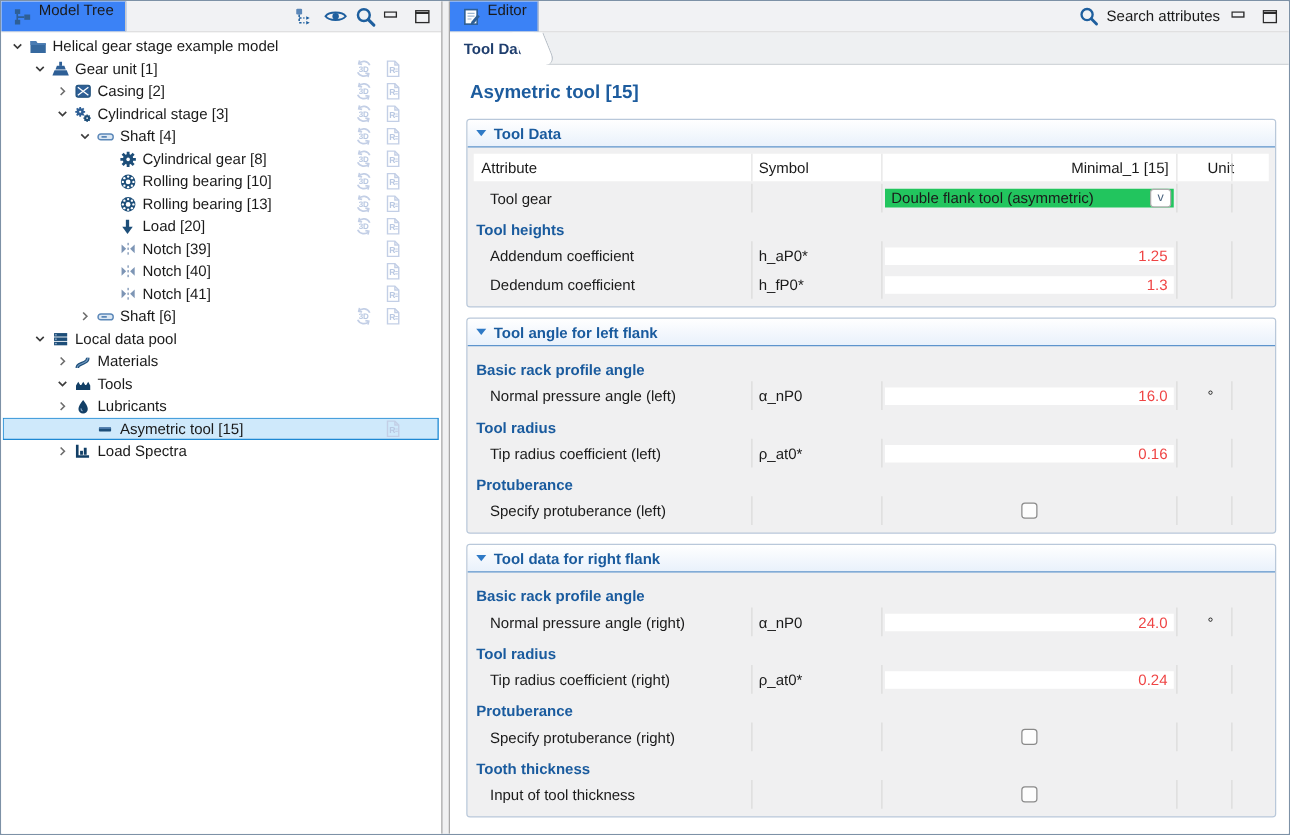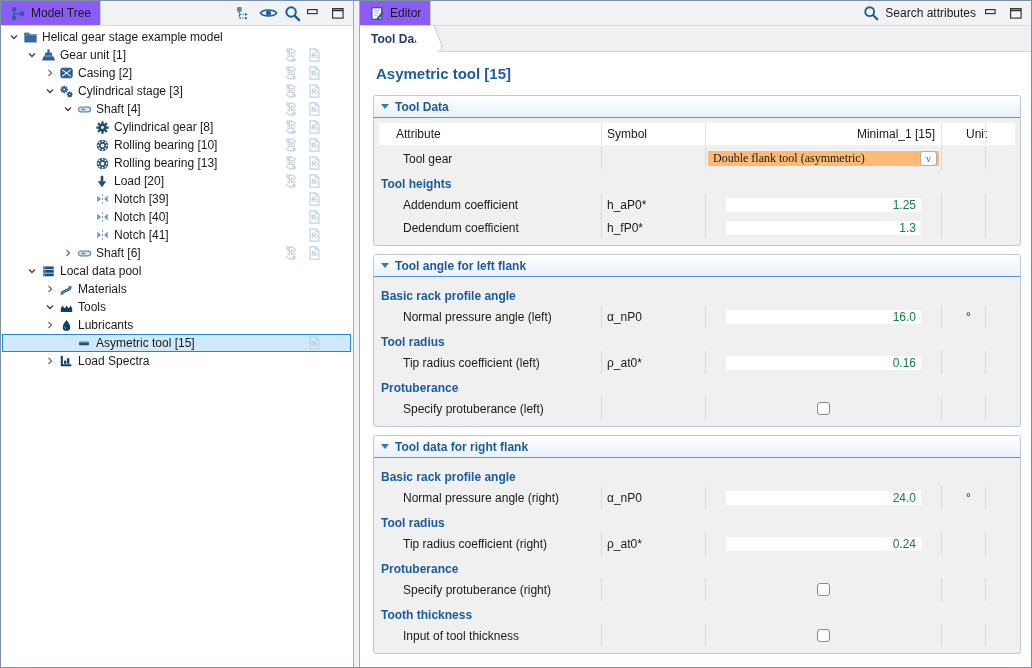--- a/index.html
+++ b/index.html
@@ -10,21 +10,21 @@
     background:#ffffff;
   }
   .window { width:1032px; height:668px; border:1px solid #7d91a6; display:flex; background:#fff; overflow:hidden; }
 
   
   .left-panel { width:352px; flex:none; display:flex; flex-direction:column; background:#fff; min-width:0; }
   .splitter { width:7px; flex:none; background:#f0f1f2; border-left:1px solid #a8a8a8; border-right:1px solid #a8a8a8; }
   .editor-panel { flex:1; display:flex; flex-direction:column; background:#fff; min-width:0; }
 
   .tabbar { height:25px; flex:none; background:#f1f2f4; border-bottom:1px solid #dadada; display:flex; align-items:stretch; }
-  .tab { display:flex; align-items:center; gap:5px; padding:0 9px; background:#8b5cf6; border-right:1px solid #c9c9c9; white-space:nowrap; }
+  .tab { display:flex; align-items:flex-start; gap:5px; padding:0 9px; background:#3b82f6; border-right:1px solid #c9c9c9; white-space:nowrap; }
   .fill { flex:1; }
   .tb-ico { width:20px; height:20px; display:flex; align-items:center; justify-content:center; margin:0 2px; align-self:center; flex:none; }
   .search-group { display:flex; align-items:center; gap:4px; align-self:center; margin-right:6px; white-space:nowrap; }
   .winbtns { display:flex; align-items:center; gap:9px; margin-right:7px; }
 
   
   .tree { flex:1; overflow:hidden; padding-top:2px; background:#fff; }
   .trow { height:18px; display:flex; align-items:center; position:relative; width:calc(100% - 3px); margin-left:1px; }
   .trow.selected { background:#cfe9fb; box-shadow: inset 0 0 0 1px #1e88d2; }
   .tindent { flex:none; height:1px; }
@@ -49,30 +49,30 @@
               background:linear-gradient(180deg,#ffffff 0%,#e9f1fb 100%);
               border-bottom:1px solid #5d94cd; font-weight:bold; color:#1a5b9e; }
   .sec-tri { width:0; height:0; border-left:4px solid transparent; border-right:4px solid transparent; border-top:5px solid #2f7ac6; flex:none; }
   .sec-body { padding:5px 5px 6px 5px; }
 
   .grid-row { display:grid; grid-template-columns:222px 104px 236px 44px 1fr; align-items:stretch; height:23px; }
   .grid-row.header { background:#fff; height:22px; margin-bottom:2px; }
   .cell { display:flex; align-items:center; min-width:0; }
   .cell.bl { border-left:1px solid #dadada; }
   .header .cell.bl { border-left-color:#e3e3e3; }
-  .lab { padding-left:13px; white-space:nowrap;margin-left:11px; }
+  .lab { padding-left:13px; white-space:nowrap; }
   .header .lab { padding-left:6px; }
   .sym { padding-left:5px; white-space:nowrap; }
   .valhead { justify-content:flex-end; padding-right:6px; white-space:nowrap; }
   .unit { padding-left:24px; }
   .subhead { font-weight:bold; color:#1a5b9e; padding-left:2px; height:18px; display:flex; align-items:center; margin-top:5px; }
 
-  .inp { flex:1; margin:2px 20px; border:0; background:#fff; text-align:right; padding:0 5px 0 2px;
-         font-family:"Liberation Sans",sans-serif; font-size:12px; color:#15803d; min-width:0; outline:none; }
-  .dd { flex:1; margin:2px 2px; background:#fdba74; display:flex; align-items:flex-end; min-width:0;font-family:Liberation Serif, serif; }
+  .inp { flex:1; margin:2px 2px; border:0; background:#fff; text-align:right; padding:0 5px 0 2px;
+         font-family:"Liberation Sans",sans-serif; font-size:12px; color:#ef4444; min-width:0; outline:none; }
+  .dd { flex:1; margin:2px 2px; background:#22c55e; display:flex; align-items:flex-start; min-width:0; }
   .dd-text { flex:1; padding-left:5px; white-space:nowrap; overflow:hidden; }
   .dd-btn { width:17px; height:15px; flex:none; border:1px solid #adadad; border-radius:3px; background:#fff;
             color:#49627e; font-size:10px; display:flex; align-items:center; justify-content:center; margin-right:2px; cursor:default; }
   .ckwrap { justify-content:center; }
   .ckbox { width:13px; height:13px; border:1px solid #8a8a8a; border-radius:3px; background:#fdfdfd; }
 </style>
 </head>
 <body>
 
 <div class="window">

